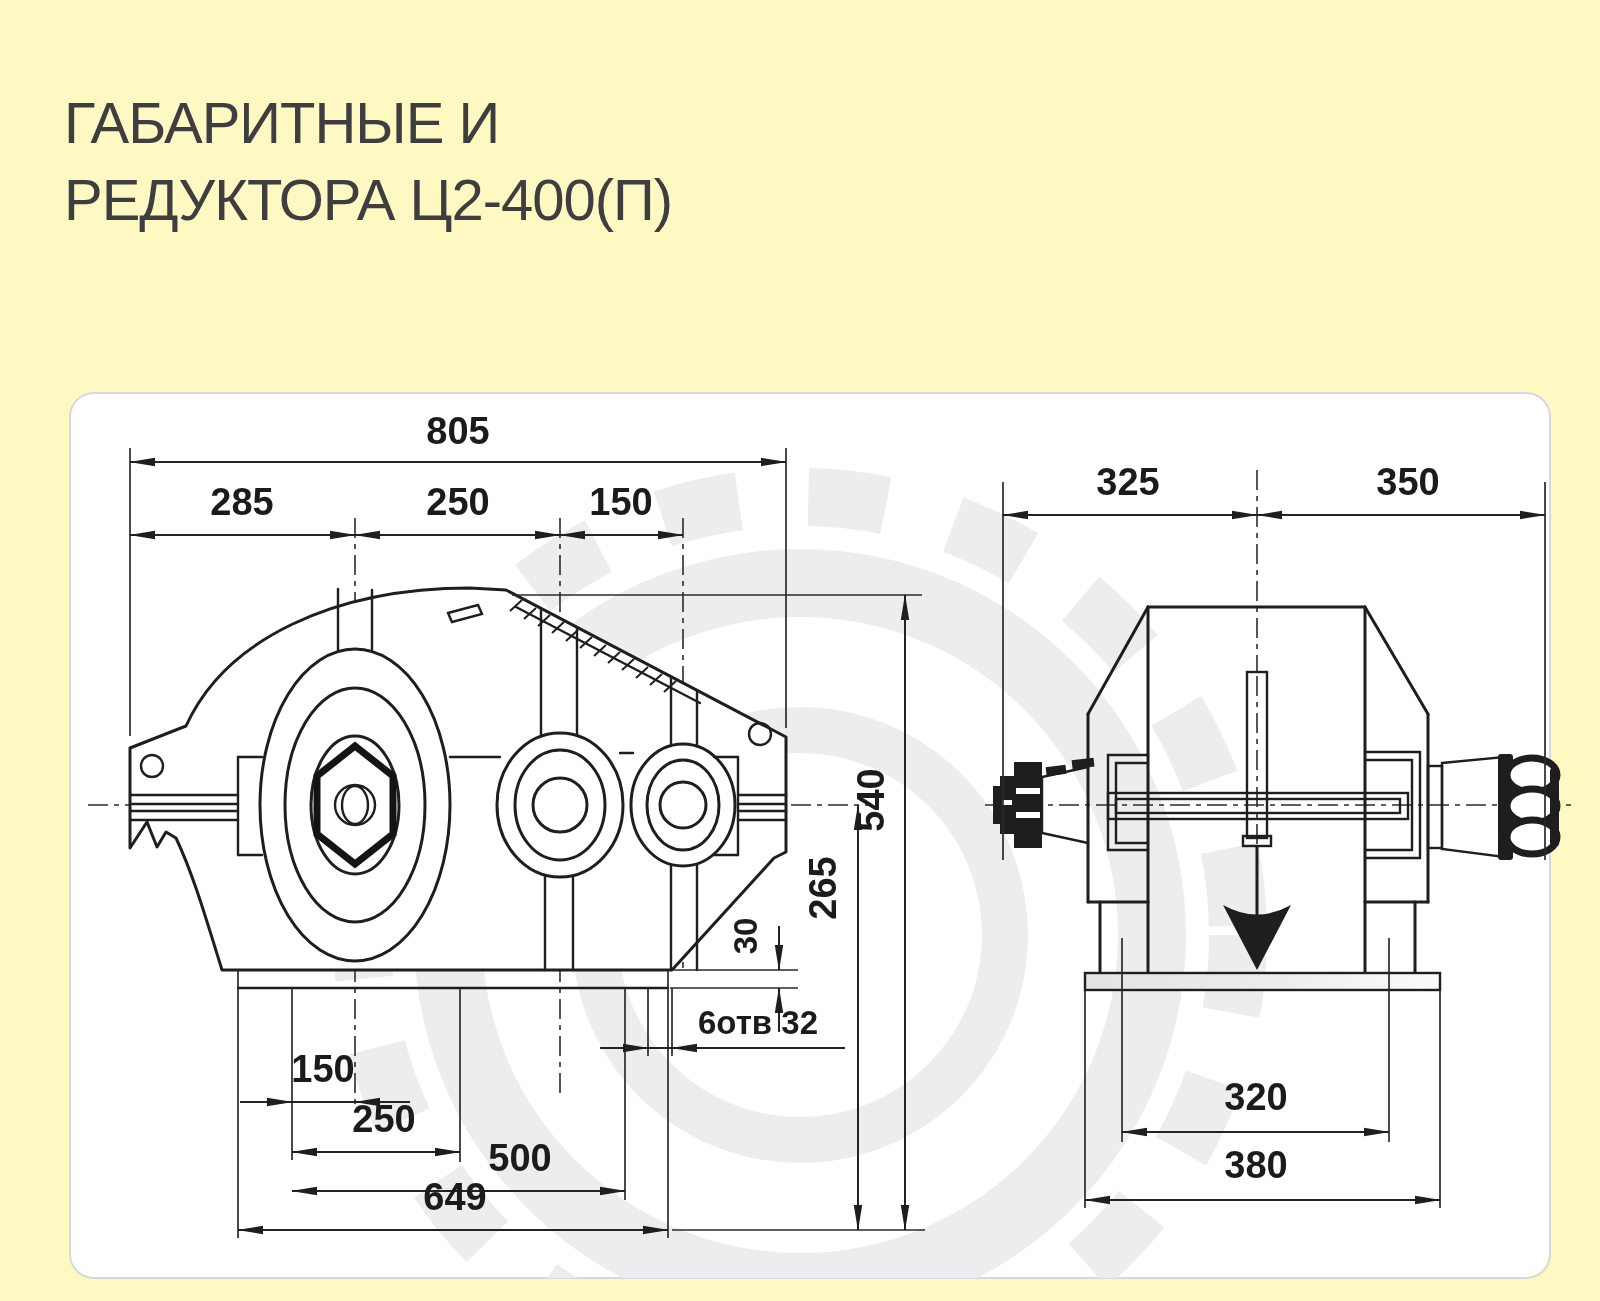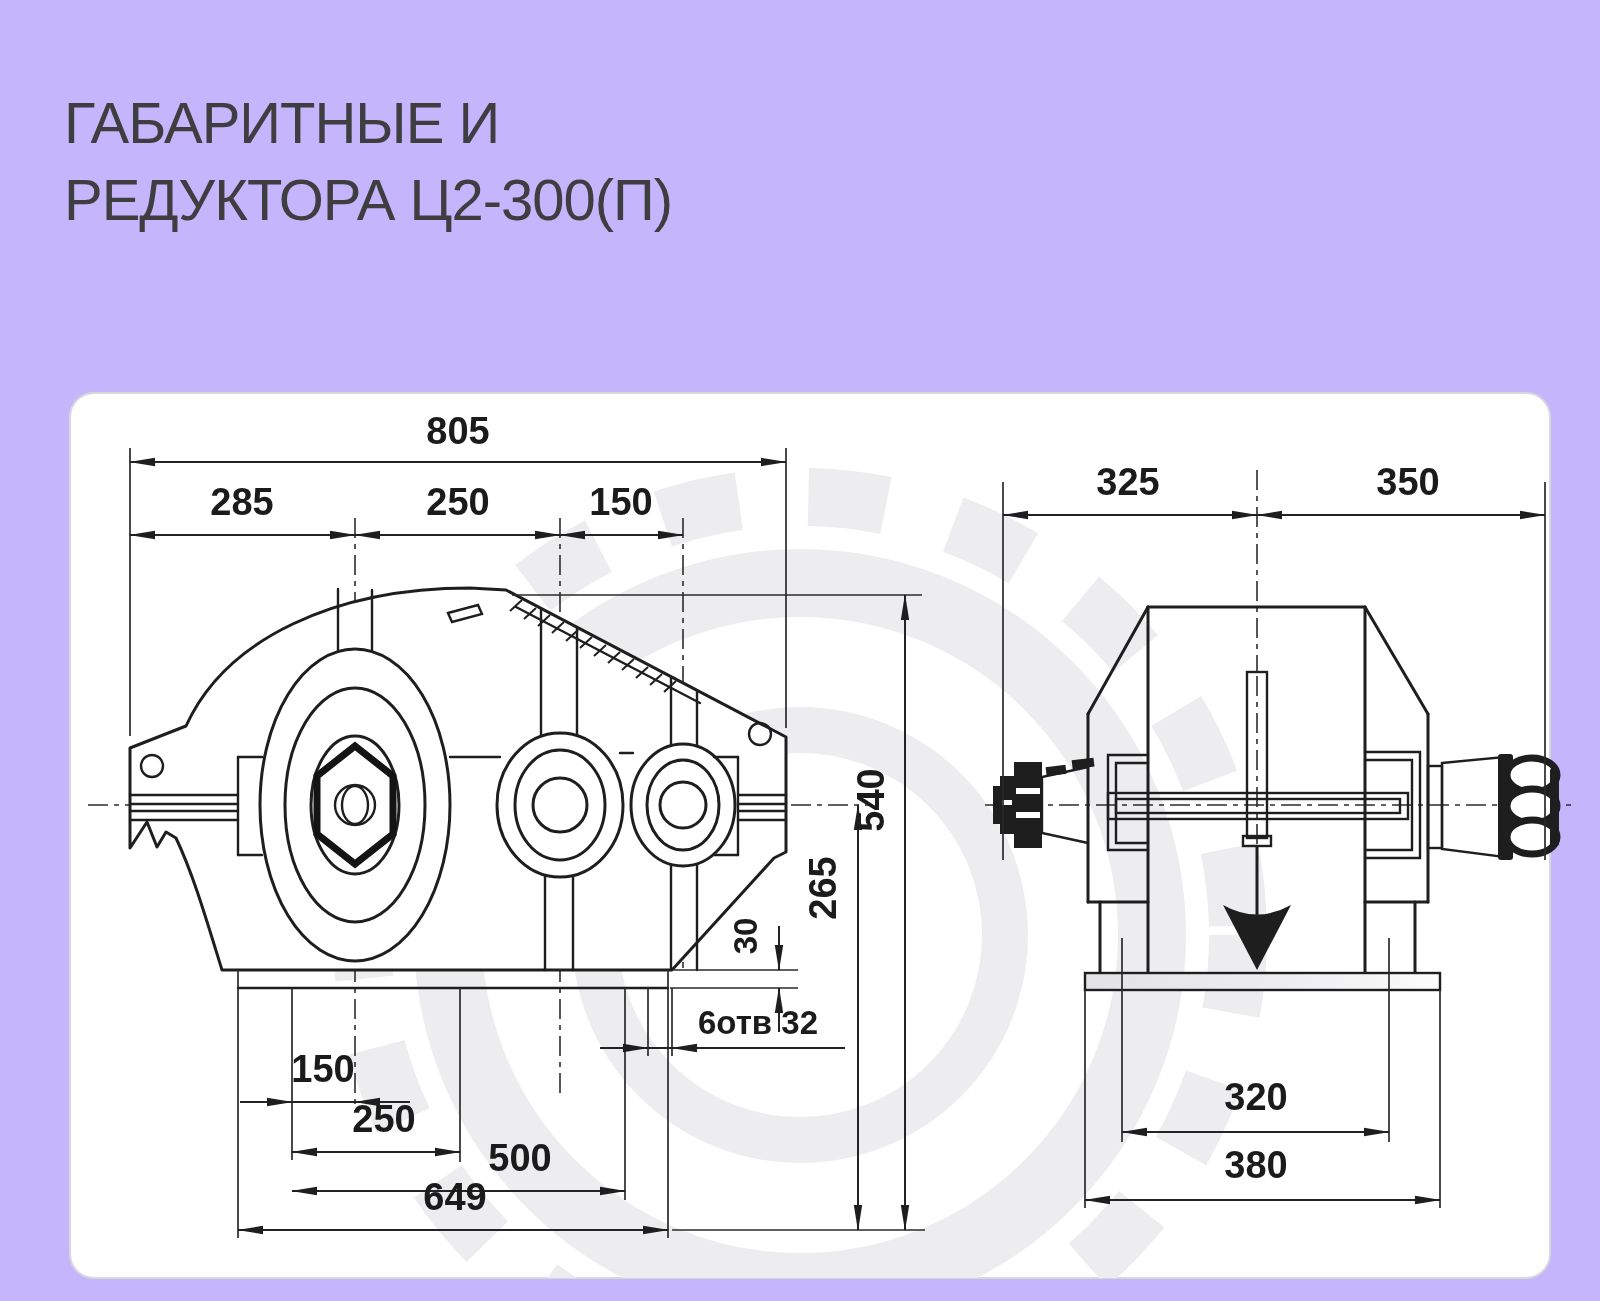--- a/index.html
+++ b/index.html
@@ -1,16 +1,16 @@
 <!DOCTYPE html>
 <html><head>
 <meta charset="utf-8">
 <style>
   html,body{margin:0;padding:0;background:#ffffff;}
-  .page{position:relative;width:1600px;height:1301px;background:#c4b5fd;overflow:hidden;
+  .page{position:relative;width:1600px;height:1301px;background:#fef9c3;overflow:hidden;
         font-family:"Liberation Sans",sans-serif;}
   .title{position:absolute;left:64px;top:84px;color:#3e3e40;font-size:58px;line-height:77px;
          font-weight:500;letter-spacing:-1px;white-space:nowrap;}
   svg{position:absolute;left:0;top:0;}
   .ol{fill:none;stroke:#1e1e1e;stroke-width:3;stroke-linejoin:round;stroke-linecap:round;}
   .olw{fill:#ffffff;stroke:#1e1e1e;stroke-width:3;stroke-linejoin:round;}
   .o2{fill:none;stroke:#1e1e1e;stroke-width:2.4;stroke-linecap:round;}
   .ext{fill:none;stroke:#2a2a2a;stroke-width:1.7;}
   .dim{fill:none;stroke:#232323;stroke-width:2;}
   .cl{fill:none;stroke:#2c2c2c;stroke-width:1.6;stroke-dasharray:20 6 5 6;}
@@ -19,21 +19,21 @@
   .blk{fill:#1e1e1e;stroke:none;}
   .wm{fill:none;stroke:#ededef;}
 </style>
 </head>
 <body>
 
 <div class="page">
 
   <div class="title">
     <div>ГАБАРИТНЫЕ И</div>
-    <div>РЕДУКТОРА Ц2-300(П)</div>
+    <div>РЕДУКТОРА Ц2-400(П)</div>
   </div>
 
   <svg width="1600" height="1301" viewBox="0 0 1600 1301">
     <defs>
       <marker id="ah" markerWidth="28" markerHeight="12" refX="25" refY="5" orient="auto-start-reverse" markerUnits="userSpaceOnUse">
         <path d="M0,0.8 L26,5 L0,9.2 Z" fill="#1e1e1e"></path>
       </marker>
       <linearGradient id="slabg" x1="0" y1="0" x2="1" y2="0">
         <stop offset="0" stop-color="#e3e3e6"></stop>
           <stop offset="0.55" stop-color="#ededef"></stop>

